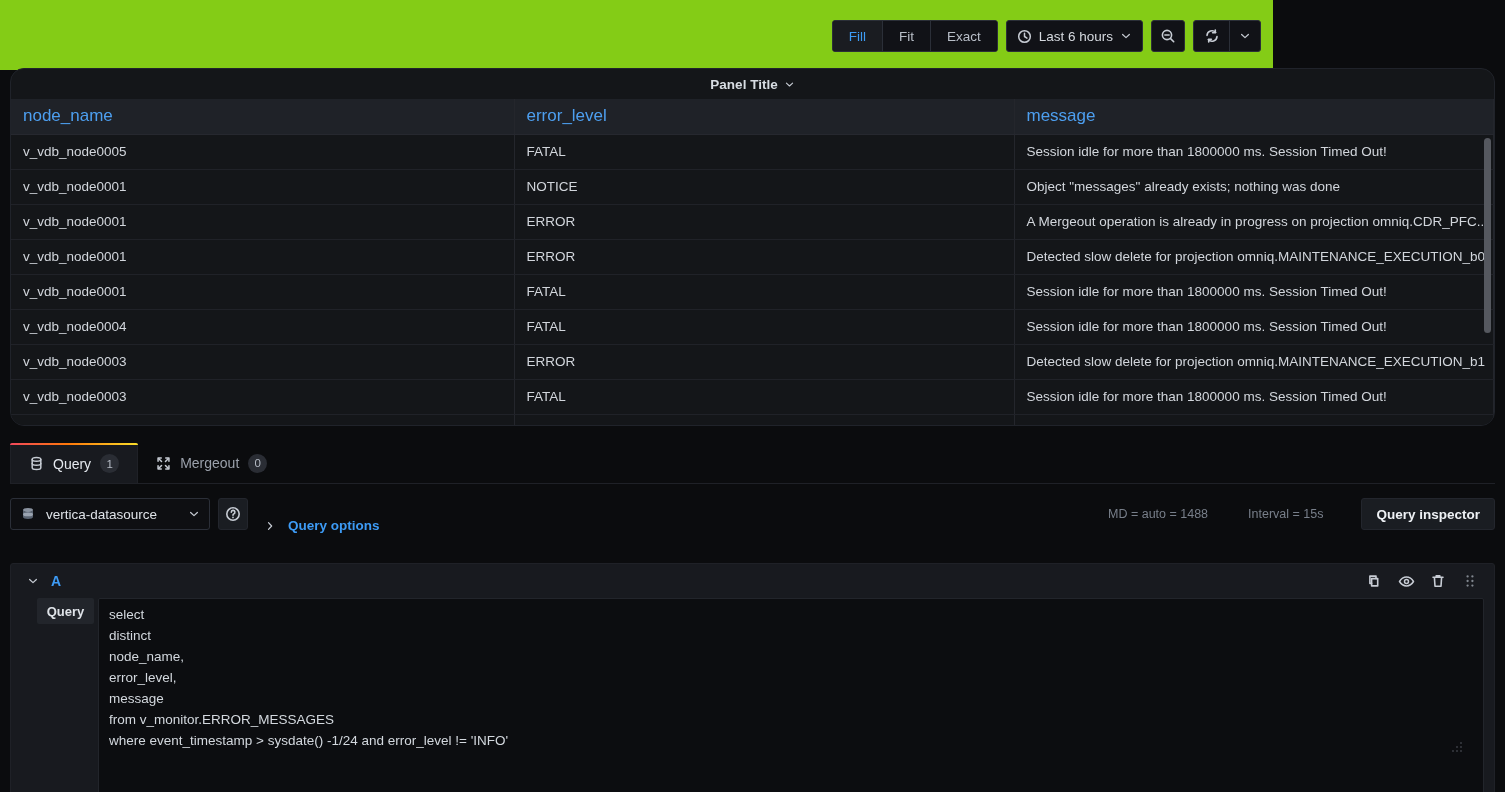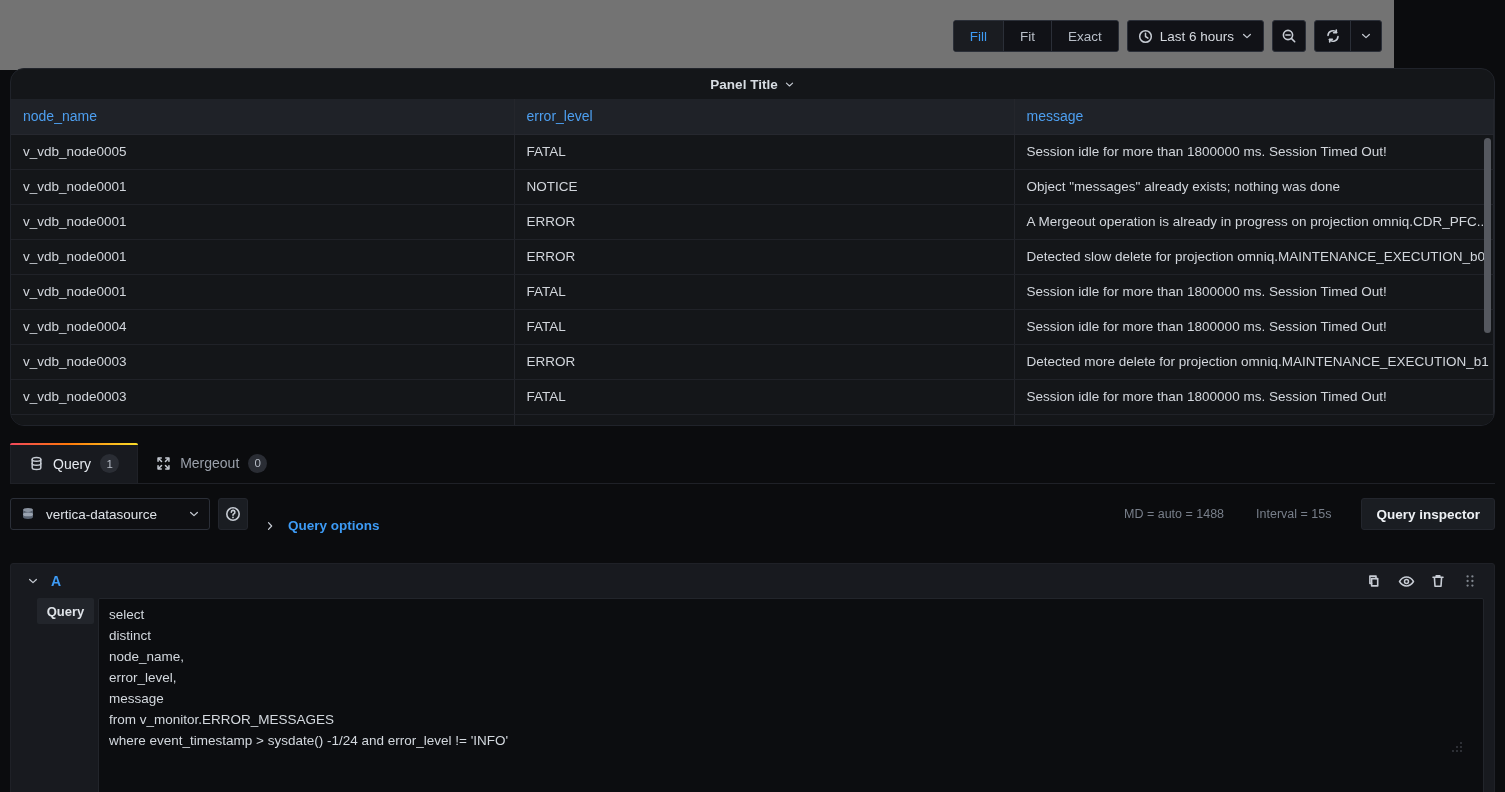--- a/index.html
+++ b/index.html
@@ -7,22 +7,22 @@
     margin: 0; padding: 0;
     width: 1505px; height: 792px;
     background: #0b0c0e;
     font-family: "Liberation Sans", sans-serif;
     color: #ccccdc;
     overflow: hidden;
   }
 
   
   .toolbar {
-    position: absolute; top: 0; left: 0; width: 1394px; height: 70px;
-    background: #737373;
+    position: absolute; top: 0; left: 0; width: 1273px; height: 70px;
+    background: #84cc16;
   }
   .toolbar-right {
     position: absolute; right: 12px; top: 20px;
     display: flex; align-items: center; gap: 8px;
   }
   .btn-group {
     display: flex; align-items: stretch;
     border: 1px solid #2b2f38; border-radius: 3px; overflow: hidden;
     height: 32px; background: #111217;
   }
@@ -78,21 +78,21 @@
   .panel-body { position: relative; height: 327px; }
 
   table.grid { width: 100%; border-collapse: collapse; table-layout: fixed; }
   table.grid th, table.grid td {
     text-align: left; font-weight: normal;
     padding: 0 0 0 12px; height: 35px;
     font-size: 13.5px; white-space: nowrap; overflow: hidden;
     border-right: 1px solid #24262c;
   }
   table.grid th {
-    background: #1f2228; color: #4d9ff0; font-size: 14px;
+    background: #1f2228; color: #4d9ff0; font-size: 17px;
     border-bottom: 1px solid #26282f;
   }
   table.grid td {
     color: #d2d6dc; background: #141619;
     border-bottom: 1px solid #202228;
   }
   table.grid col.c1 { width: 503px; }
   table.grid col.c2 { width: 500px; }
   table.grid col.c3 { width: auto; }
   td.msg { text-overflow: ellipsis; padding-right: 20px; margin-left: 32px; }
@@ -148,21 +148,21 @@
     display: flex; align-items: center; justify-content: center;
     background: #1a1d22; border: 1px solid #23262d; border-radius: 3px;
     cursor: pointer;
   }
   .qopts {
     display: flex; align-items: center; gap: 12px;
     margin-left: 16px; cursor: pointer; margin-top: 20px;
   }
   .qopts .lbl { color: #3d9bf5; font-size: 13.5px; font-weight: bold; }
   .qbar-right {
-    margin-left: auto; display: flex; align-items: center; gap: 4px;
+    margin-left: auto; display: flex; align-items: center; gap: 12px;
   }
   .meta { font-size: 12.5px; color: #787f8a; padding: 0 14px; }
   .inspector-btn {
     height: 32px; padding: 0 14px; display: flex; align-items: center;
     background: #1a1d22; border: 1px solid #23262d; border-radius: 3px;
     font-size: 13.5px; font-weight: bold; color: #eef1f5; cursor: pointer;
     margin-left: 12px;
   }
 
   
@@ -310,21 +310,21 @@
           <td class="msg">Session idle for more than 1800000 ms. Session Timed Out!</td>
         </tr>
         <tr>
           <td>v_vdb_node0004</td>
           <td>FATAL</td>
           <td class="msg">Session idle for more than 1800000 ms. Session Timed Out!</td>
         </tr>
         <tr>
           <td>v_vdb_node0003</td>
           <td>ERROR</td>
-          <td class="msg">Detected more delete for projection omniq.MAINTENANCE_EXECUTION_b1</td>
+          <td class="msg">Detected slow delete for projection omniq.MAINTENANCE_EXECUTION_b1</td>
         </tr>
         <tr>
           <td>v_vdb_node0003</td>
           <td>FATAL</td>
           <td class="msg">Session idle for more than 1800000 ms. Session Timed Out!</td>
         </tr>
         <tr>
           <td></td>
           <td></td>
           <td class="msg"></td>

